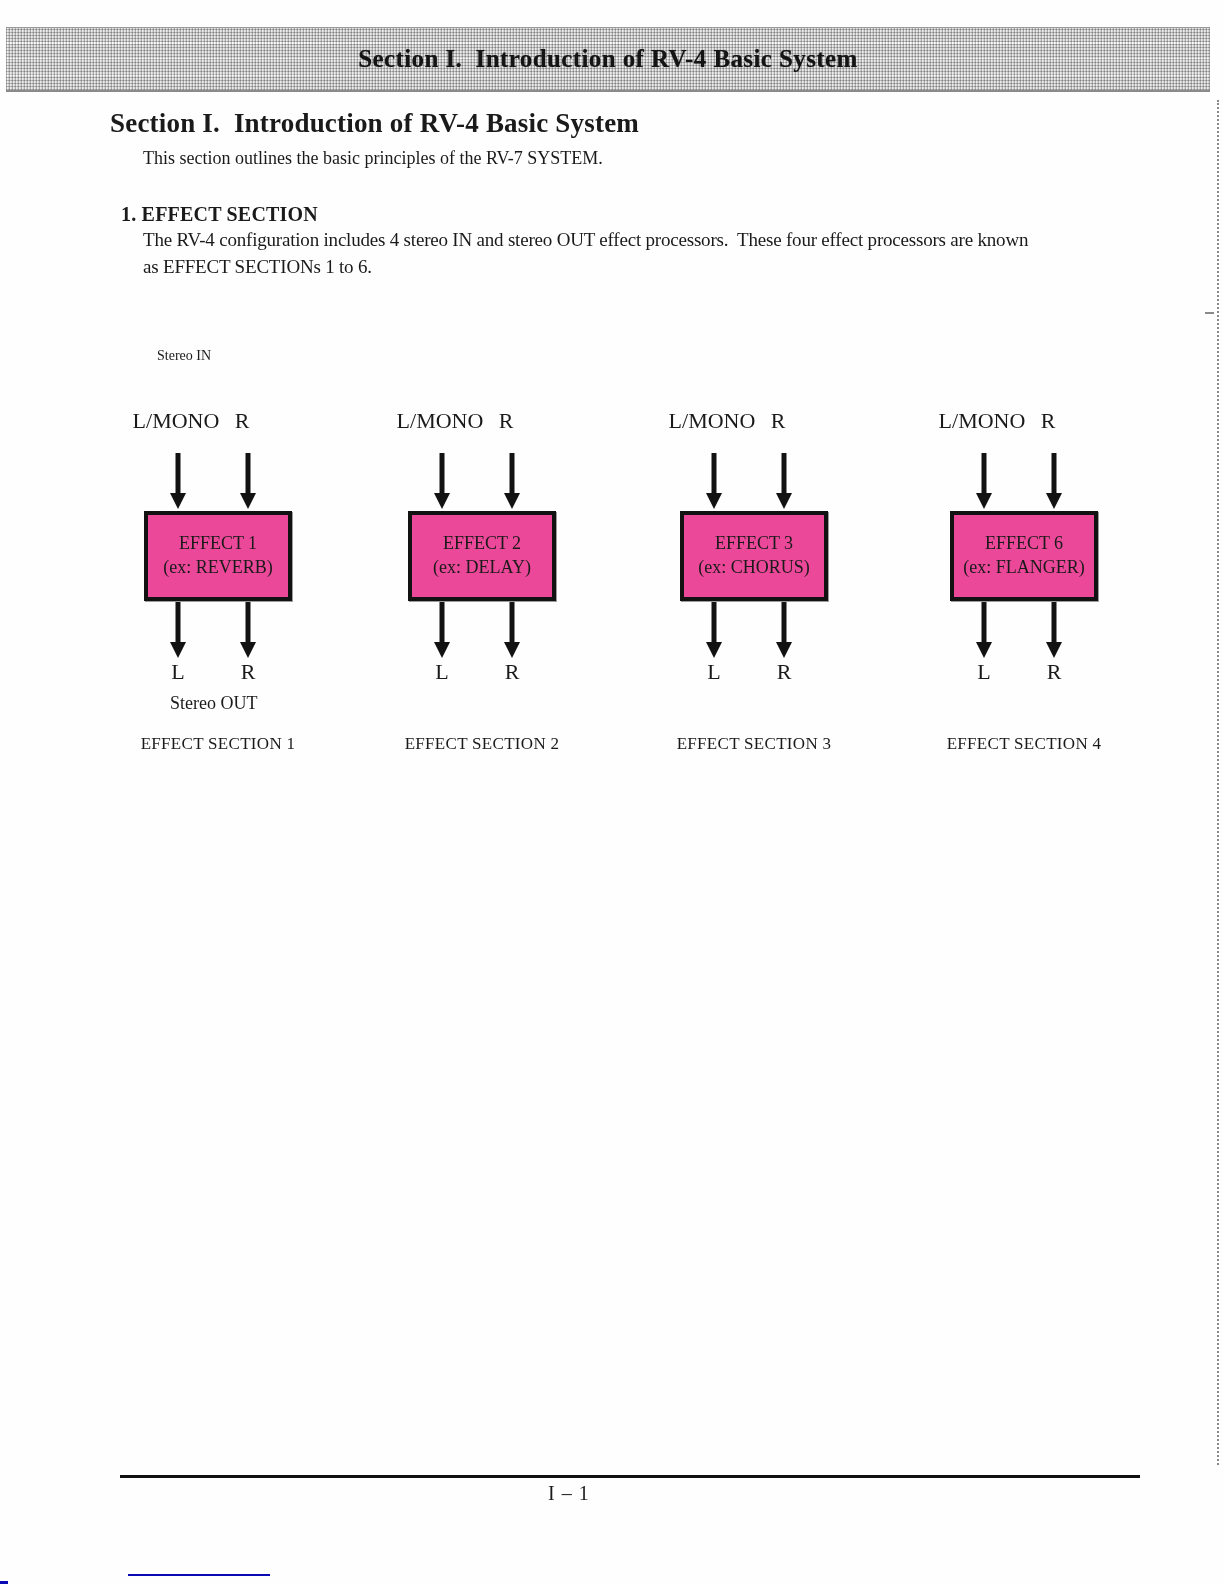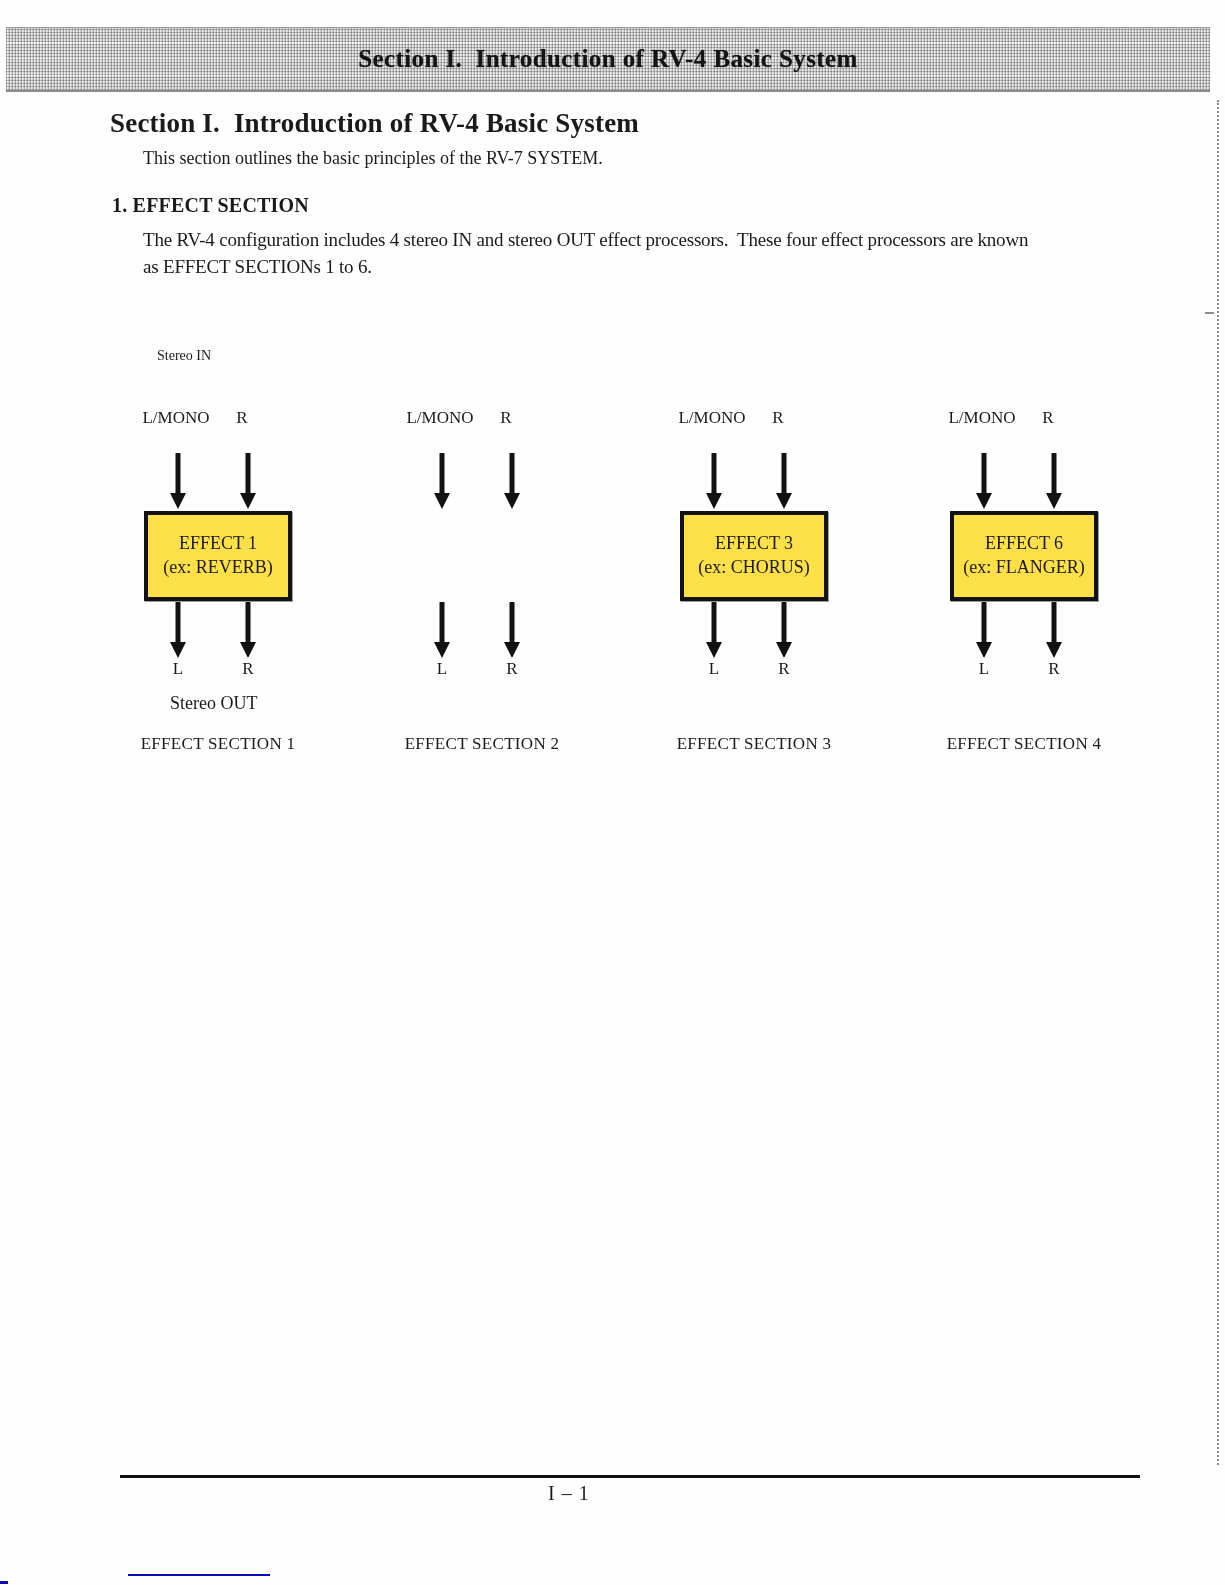--- a/index.html
+++ b/index.html
@@ -45,21 +45,21 @@
   
   .stereo-in{position:absolute;left:157px;top:348px;font-size:14px;white-space:nowrap;}
   .stereo-out{position:absolute;left:170px;top:693px;font-size:18px;white-space:nowrap;}
   .col{position:absolute;top:405px;width:148px;height:360px;}
   .col.c1{left:144px;}
   .col.c2{left:408px;}
   .col.c3{left:680px;}
   .col.c4{left:950px;}
   .in-label-l,.in-label-r,.out-label-l,.out-label-r{
     position:absolute;transform:translateX(-50%);
-    font-size:17px;white-space:nowrap;
+    font-size:22px;white-space:nowrap;
   }
   .in-label-l{left:32px;top:3px;}
   .in-label-r{left:98px;top:3px;}
   .out-label-l{left:34px;top:254px;}
   .out-label-r{left:104px;top:254px;}
   .arrow{position:absolute;width:20px;height:56px;}
   .arrow.al{left:24px;}
   .arrow.ar{left:94px;}
   .arrow.ain{top:48px;}
   .arrow.aout{top:197px;}
@@ -68,21 +68,21 @@
     top:0;width:5px;height:41px;background:#121212;
   }
   .arrow .head{
     position:absolute;left:50%;transform:translateX(-50%);
     top:40px;width:0;height:0;
     border-left:8px solid transparent;border-right:8px solid transparent;
     border-top:16px solid #121212;
   }
   .effect-box{
     position:absolute;left:0;top:106px;width:148px;height:90px;
-    box-sizing:border-box;border:4px solid #121212;background:#fde047;
+    box-sizing:border-box;border:4px solid #121212;background:#ec4899;
     display:flex;flex-direction:column;align-items:center;justify-content:center;
     gap:4px;box-shadow:1px 1px 0 rgba(60,60,60,.5);text-align:center;
   }
   .effect-box .bl1,.effect-box .bl2{font-size:18px;white-space:nowrap;line-height:1.1;}
   .caption{
     position:absolute;left:74px;top:329px;transform:translateX(-50%);
     font-size:17px;letter-spacing:.3px;white-space:nowrap;
   }
   
   .edge-dotted{
@@ -100,21 +100,21 @@
 </style>
 </head>
 <body>
 
 <div class="banner">
   <span class="banner-title">Section I.&nbsp; Introduction of RV-4 Basic System</span>
 </div>
 
 <h1 class="page-title" style="margin:0;">Section I.&nbsp; Introduction of RV-4 Basic System</h1>
 <div class="intro-text">This section outlines the basic principles of the RV-7 SYSTEM.</div>
-<h2 class="section-heading" style="margin:0;">1. EFFECT SECTION</h2>
+<h2 class="section-heading" style="margin:9px;">1. EFFECT SECTION</h2>
 <div class="para-line l1">The RV-4 configuration includes 4 stereo IN and stereo OUT effect processors.&nbsp; These four effect processors are known</div>
 <div class="para-line l2">as EFFECT SECTIONs 1 to 6.</div>
 
 <div class="stereo-in">Stereo IN</div>
 <div class="stereo-out">Stereo OUT</div>
 
 <div class="col c1">
   <span class="in-label-l">L/MONO</span>
   <span class="in-label-r">R</span>
   <span class="arrow ain al">
@@ -146,20 +146,24 @@
   <span class="in-label-l">L/MONO</span>
   <span class="in-label-r">R</span>
   <span class="arrow ain al">
       <span class="shaft"></span>
       <span class="head"></span>
     </span>
   <span class="arrow ain ar">
       <span class="shaft"></span>
       <span class="head"></span>
     </span>
+  <div class="effect-box">
+    <span class="bl1">EFFECT 2</span>
+    <span class="bl2">(ex: DELAY)</span>
+  </div>
   <span class="arrow aout al">
       <span class="shaft"></span>
       <span class="head"></span>
     </span>
   <span class="arrow aout ar">
       <span class="shaft"></span>
       <span class="head"></span>
     </span>
   <span class="out-label-l">L</span>
   <span class="out-label-r">R</span>

